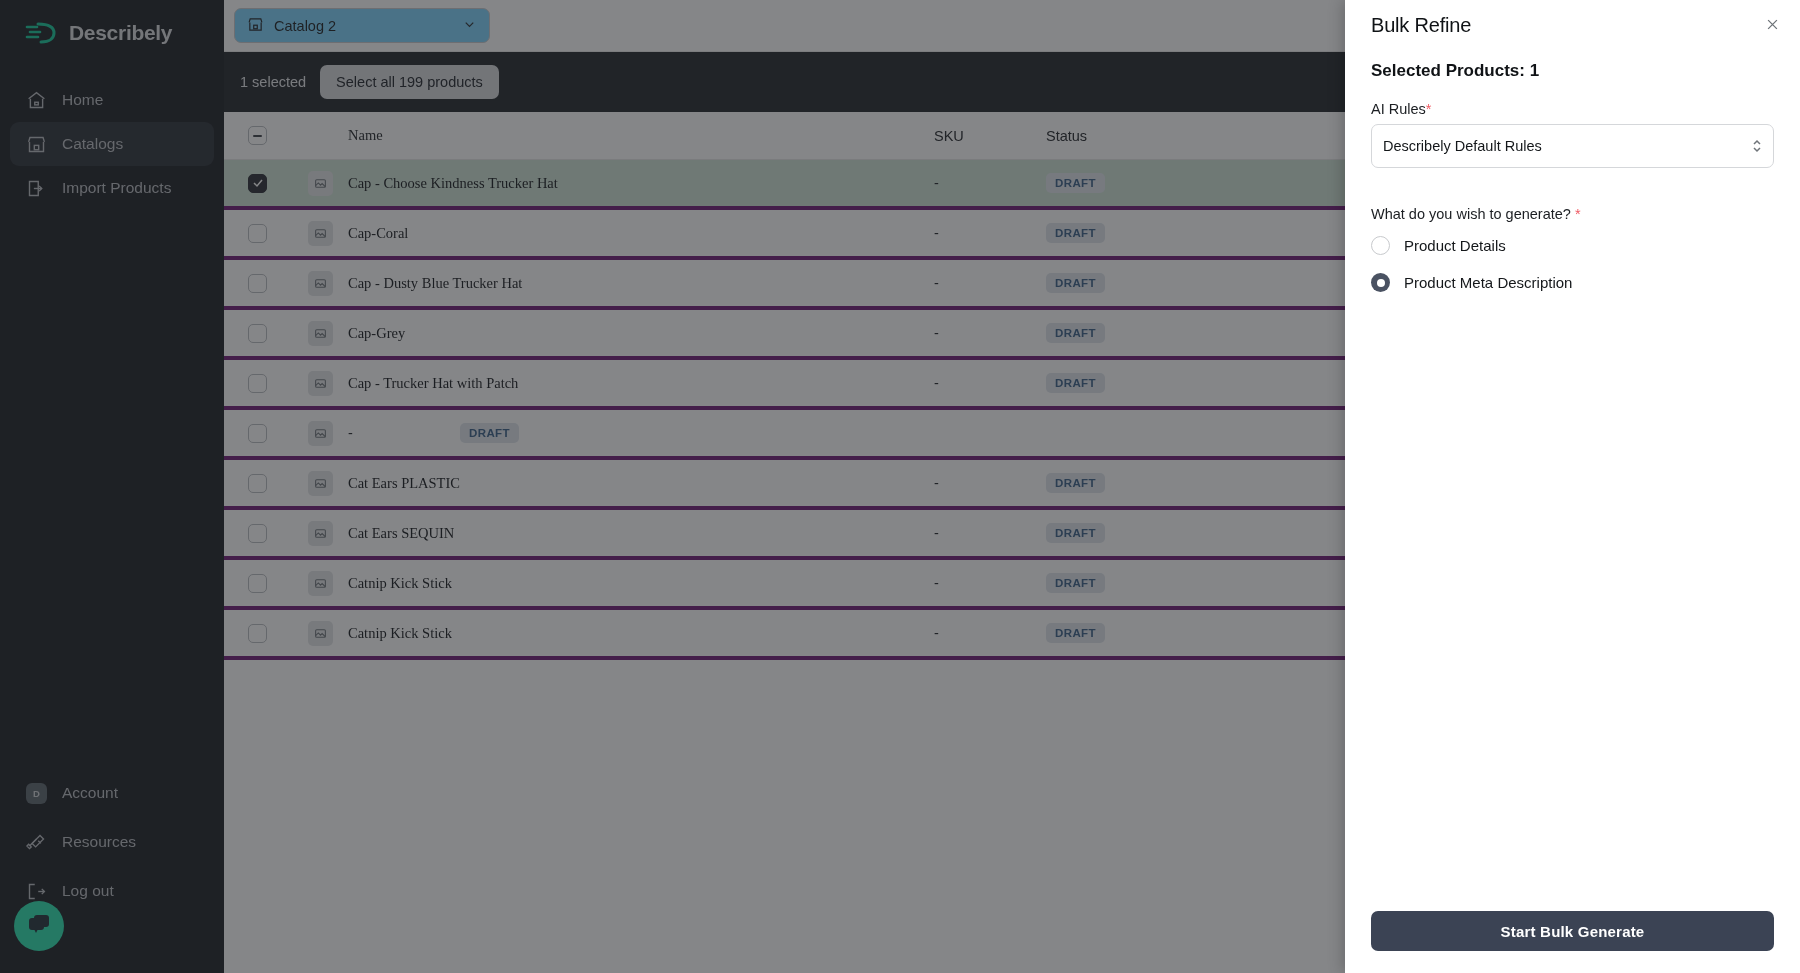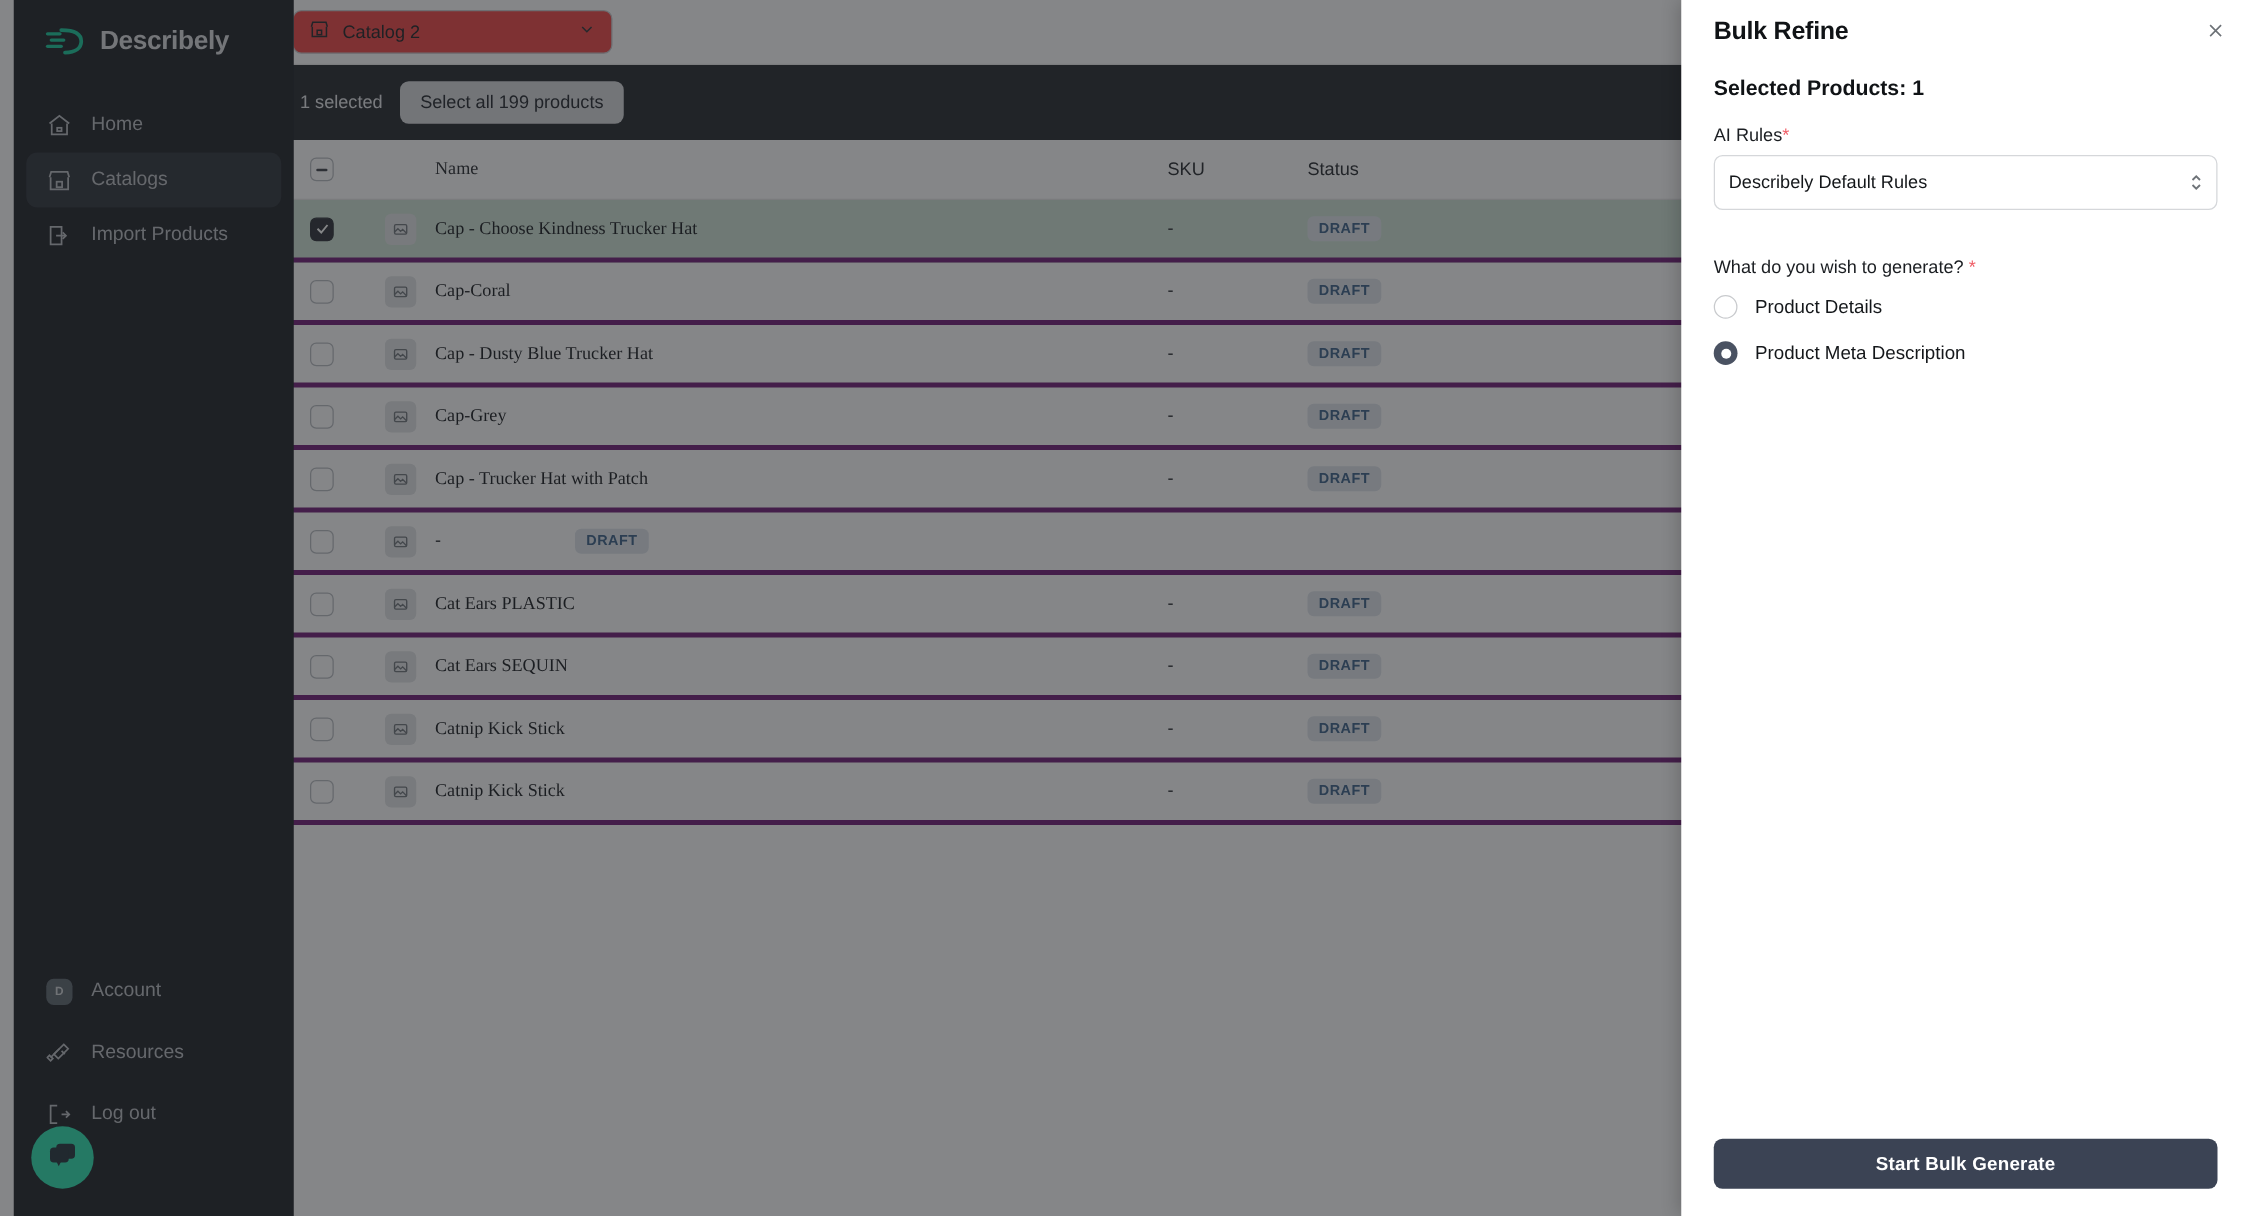--- a/index.html
+++ b/index.html
@@ -6,21 +6,21 @@
   html, body {
     width: 1800px; height: 973px;
     font-family: "Liberation Sans", sans-serif;
     overflow: hidden;
     background: #ffffff;
   }
   #app { position: relative; width: 1800px; height: 973px; }
 
   
   .sidebar {
-    position: absolute; left: 11px; top: 0;
+    position: absolute; left: 0; top: 0;
     width: 224px; height: 973px;
     background: #1b1f25;
     display: flex; flex-direction: column;
     z-index: 1;
   }
   .brand {
     display: flex; align-items: center; gap: 9px;
     padding: 14px 0 0 24px; height: 52px;
   }
   .brand-logo { width: 36px; height: 26px; flex: none; }
@@ -59,21 +59,21 @@
   .topbar {
     height: 52px; background: #ffffff;
     display: flex; align-items: center; padding: 0 0 0 10px;
     border-bottom: 1px solid #ececec;
   }
   .catalog-select {
     display: flex; align-items: center; gap: 10px;
     width: 256px; height: 35px;
     border: 1px solid #c9cbcf; border-radius: 7px;
     padding: 12px 12px; font-size: 14.5px; color: #1c1f23; cursor: pointer;
-    background: #ef4444;
+    background: #7dd3fc;
   }
   .catalog-select .cs-label { flex: 1 1 auto; }
 
   .actionbar {
     height: 60px; background: #22262c;
     display: flex; align-items: center; padding: 0 24px 0 16px;
     color: #e2e4e7;
   }
   .sel-count { font-size: 14.5px; color: #e4e6e9; margin-right: 14px; }
   .btn-selectall {
@@ -154,21 +154,21 @@
   
   .panel {
     position: absolute; right: 0; top: 0;
     width: 455px; height: 973px;
     background: #ffffff; z-index: 10;
     display: flex; flex-direction: column;
     box-shadow: -3px 0 14px rgba(0,0,0,0.20);
   }
   .panel-body { flex: 1 1 auto; padding: 14px 26px 0 26px; position: relative; }
   .panel-title {
-    font-size: 20px; font-weight: bold; color: #101316;
+    font-size: 20px; font-weight: normal; color: #101316;
     letter-spacing: -0.2px; margin-bottom: 24px;
   }
   .panel-close {
     position: absolute; right: 16px; top: 12px;
     width: 24px; height: 24px; display: flex;
     align-items: center; justify-content: center; cursor: pointer;
     color: #6d7277; font-size: 17px; line-height: 1;
   }
   .sel-products {
     font-size: 17px; font-weight: bold; color: #101316; margin-bottom: 20px;

